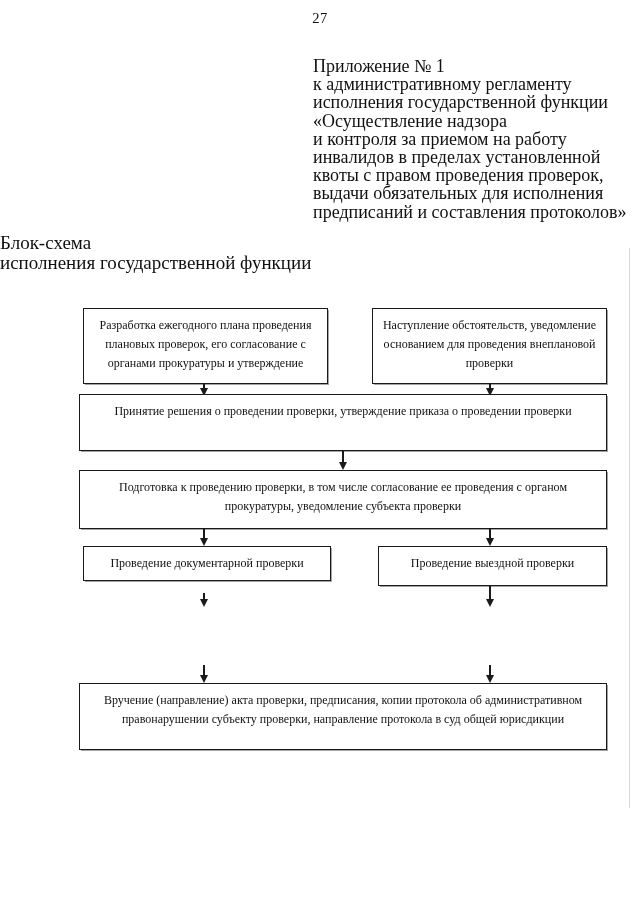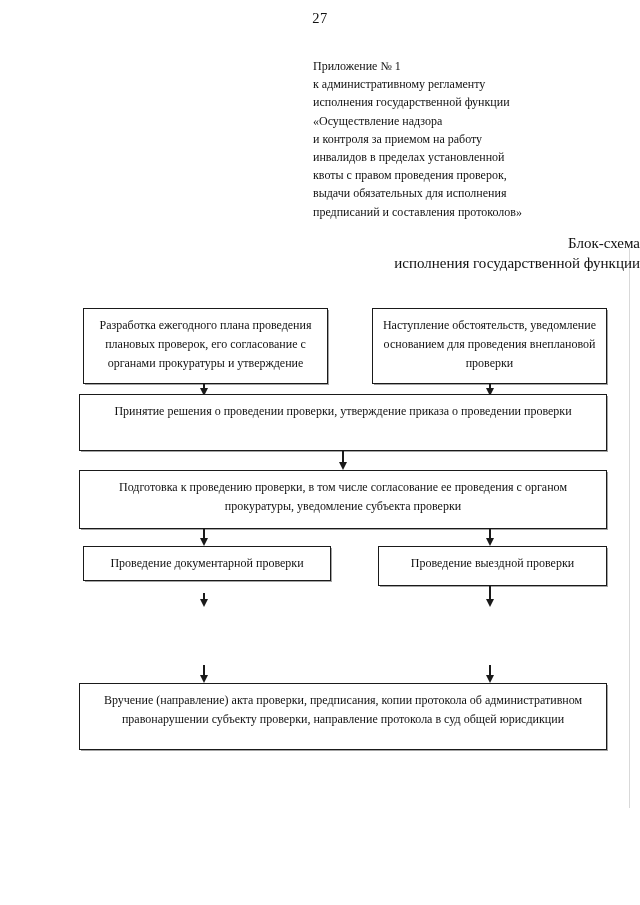--- a/index.html
+++ b/index.html
@@ -34,35 +34,35 @@
     text-align: center;
     font-size: 14.5px;
     letter-spacing: 0.5px;
   }
 
   .appendix-header {
     position: absolute;
     top: 57px;
     left: 313px;
     width: 300px;
-    font-size: 12px;
+    font-size: 18px;
     line-height: 18.2px;
     text-align: left;
   }
   .appendix-header .line {
     white-space: nowrap;
   }
 
   .doc-title {
     position: absolute;
     top: 233px;
     left: 0;
     width: 640px;
-    text-align: right;
-    font-size: 15px;
+    text-align: left;
+    font-size: 19px;
     line-height: 20px;
   }
 
   
   .flow {
     position: absolute;
     top: 0;
     left: 0;
     width: 640px;
     height: 905px;

